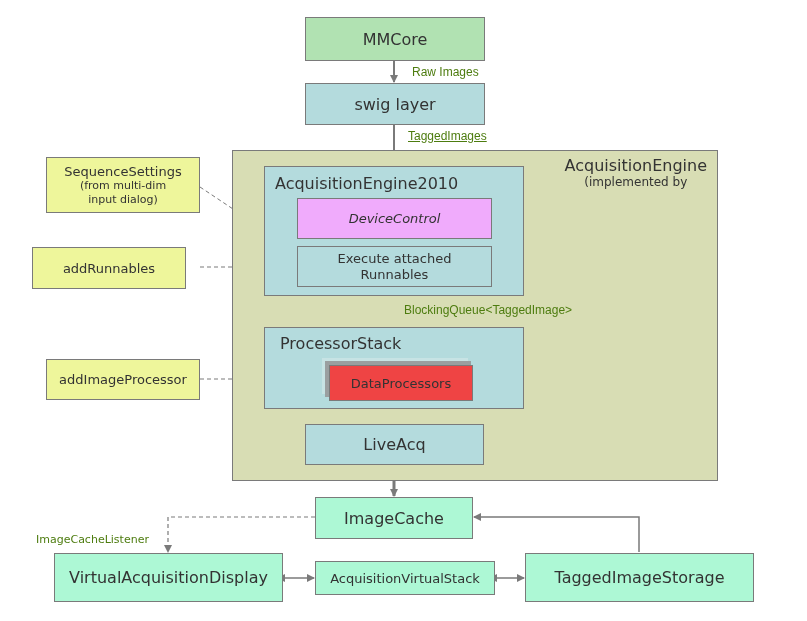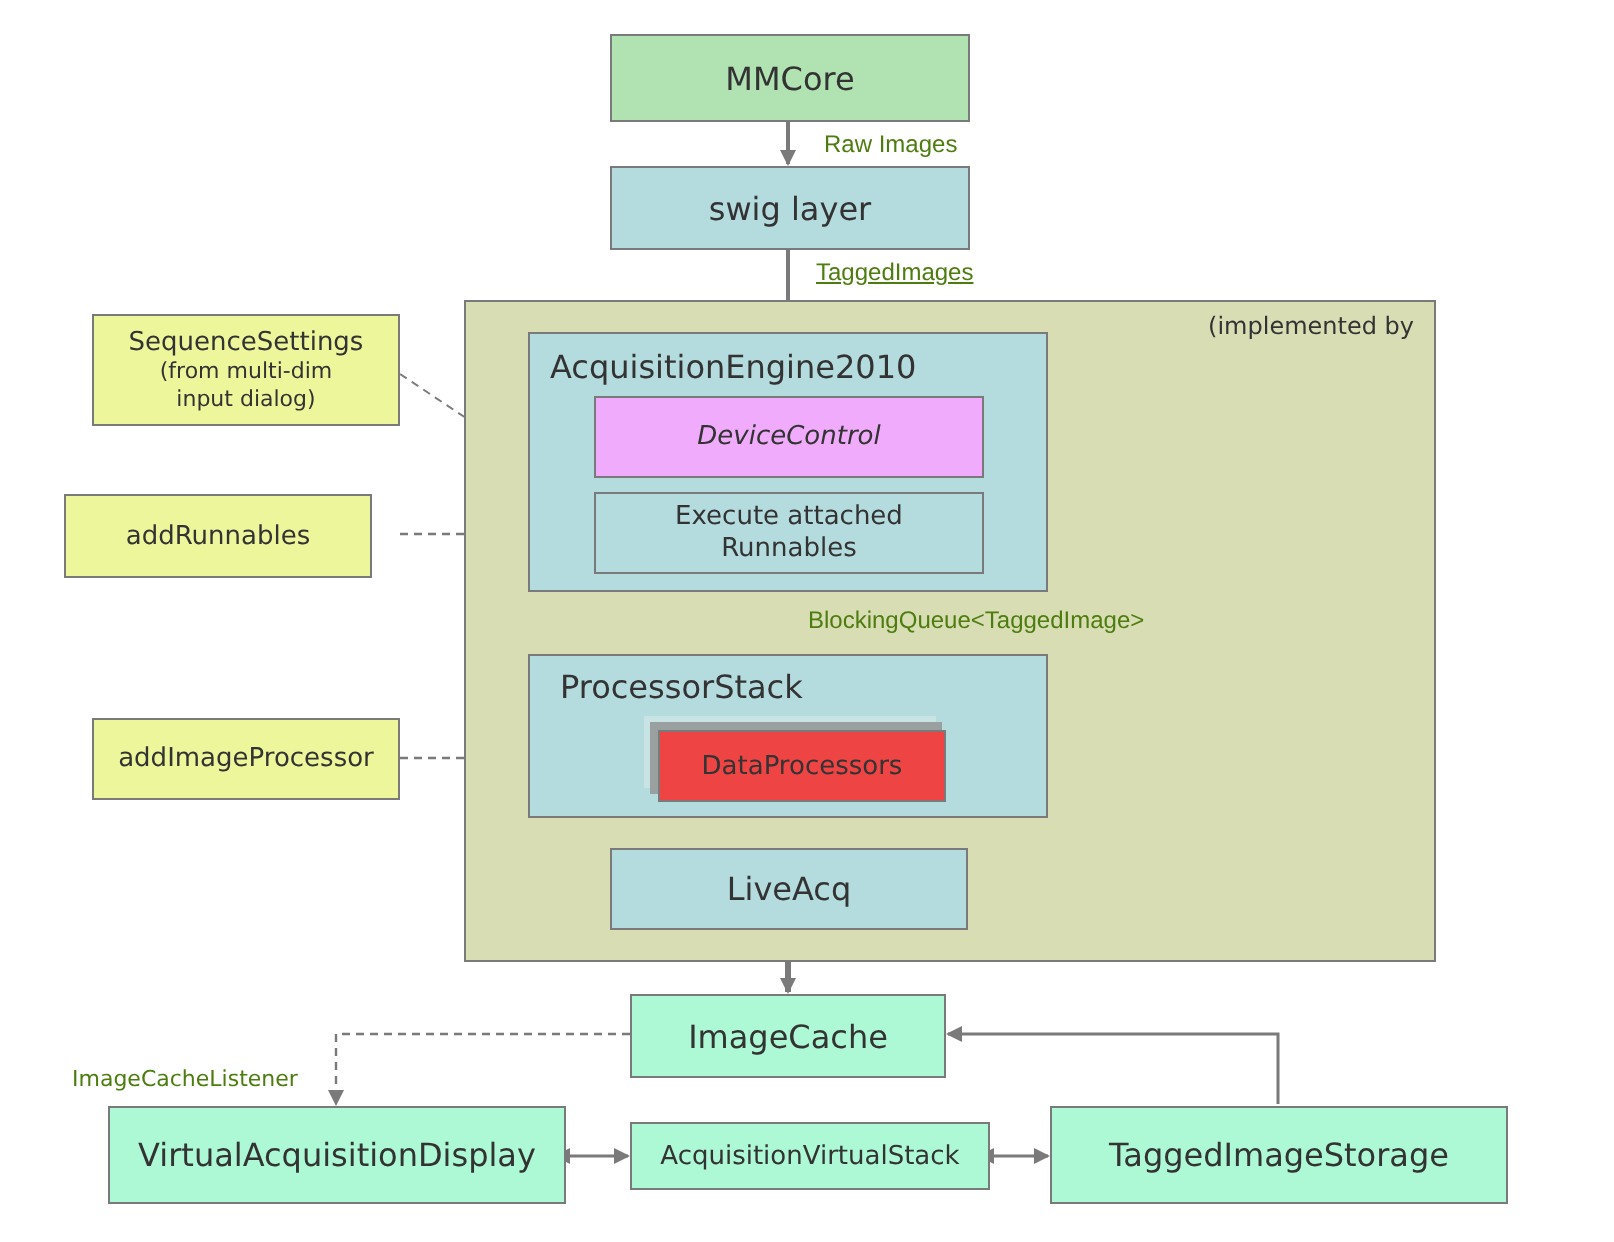--- a/index.html
+++ b/index.html
@@ -42,21 +42,22 @@
     <polyline points="200,267 296,267" fill="none" stroke="#7a7a7a" stroke-width="1.2" stroke-dasharray="4,3" marker-end="url(#ah)"></polyline>
     <polyline points="200,379 296,379" fill="none" stroke="#7a7a7a" stroke-width="1.2" stroke-dasharray="4,3" marker-end="url(#ah)"></polyline>
     <polyline points="315,517 168,517 168,552" fill="none" stroke="#7a7a7a" stroke-width="1.2" stroke-dasharray="4,3" marker-end="url(#ah)"></polyline>
     <polyline points="639,552 639,517 474,517" fill="none" stroke="#7a7a7a" stroke-width="1.5" marker-end="url(#ah)"></polyline>
     <polyline points="284,578 314,578" fill="none" stroke="#7a7a7a" stroke-width="1.5" marker-end="url(#ah)" marker-start="url(#ahs)"></polyline>
     <polyline points="496,578 524,578" fill="none" stroke="#7a7a7a" stroke-width="1.5" marker-end="url(#ah)" marker-start="url(#ahs)"></polyline>
   </svg>
 
 <div class="box khaki" style="left:232px;top:150px;width:486px;height:331px;">
   <div style="position:absolute;right:10px;top:5px;text-align:right;">
-    <div class="small" style="font-size:12px;">(implemented by</div>
+    <div class="f16">AcquisitionEngine</div>
+    <div class="small" style="font-size:12px;text-align:center;">(implemented by</div>
   </div>
 </div>
 
 <div class="box green center f16" style="left:305px;top:17px;width:180px;height:44px;">
   <span>MMCore</span>
 </div>
 
 <div class="box blue center f16" style="left:305px;top:83px;width:180px;height:42px;">
   <span>swig layer</span>
 </div>

